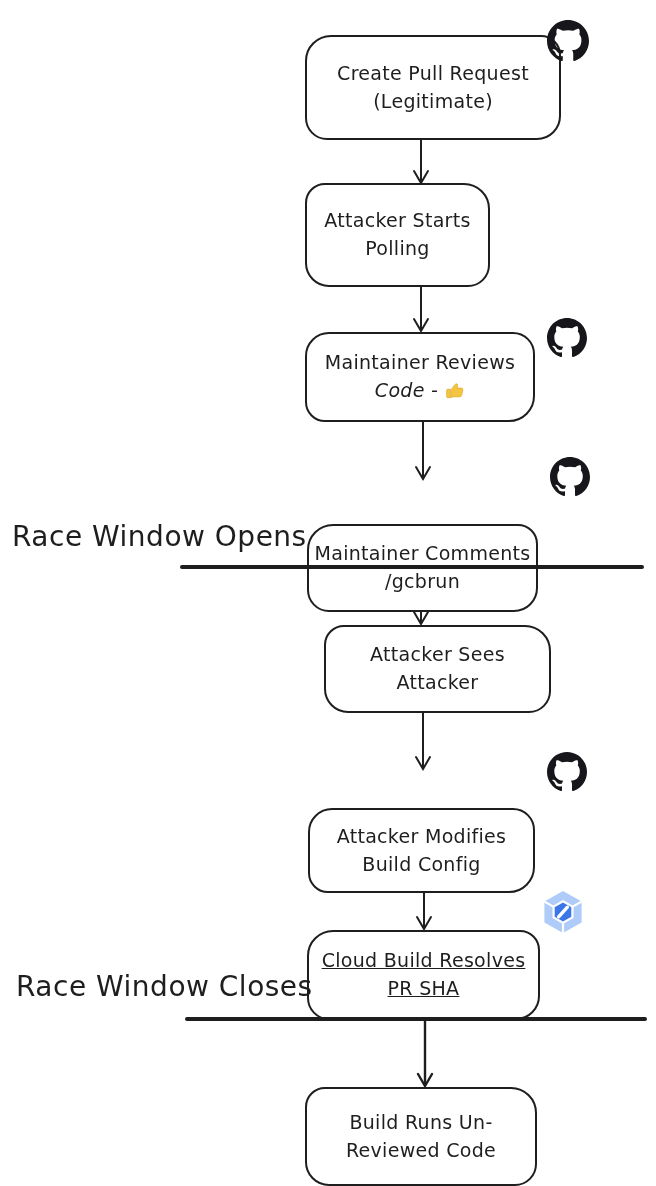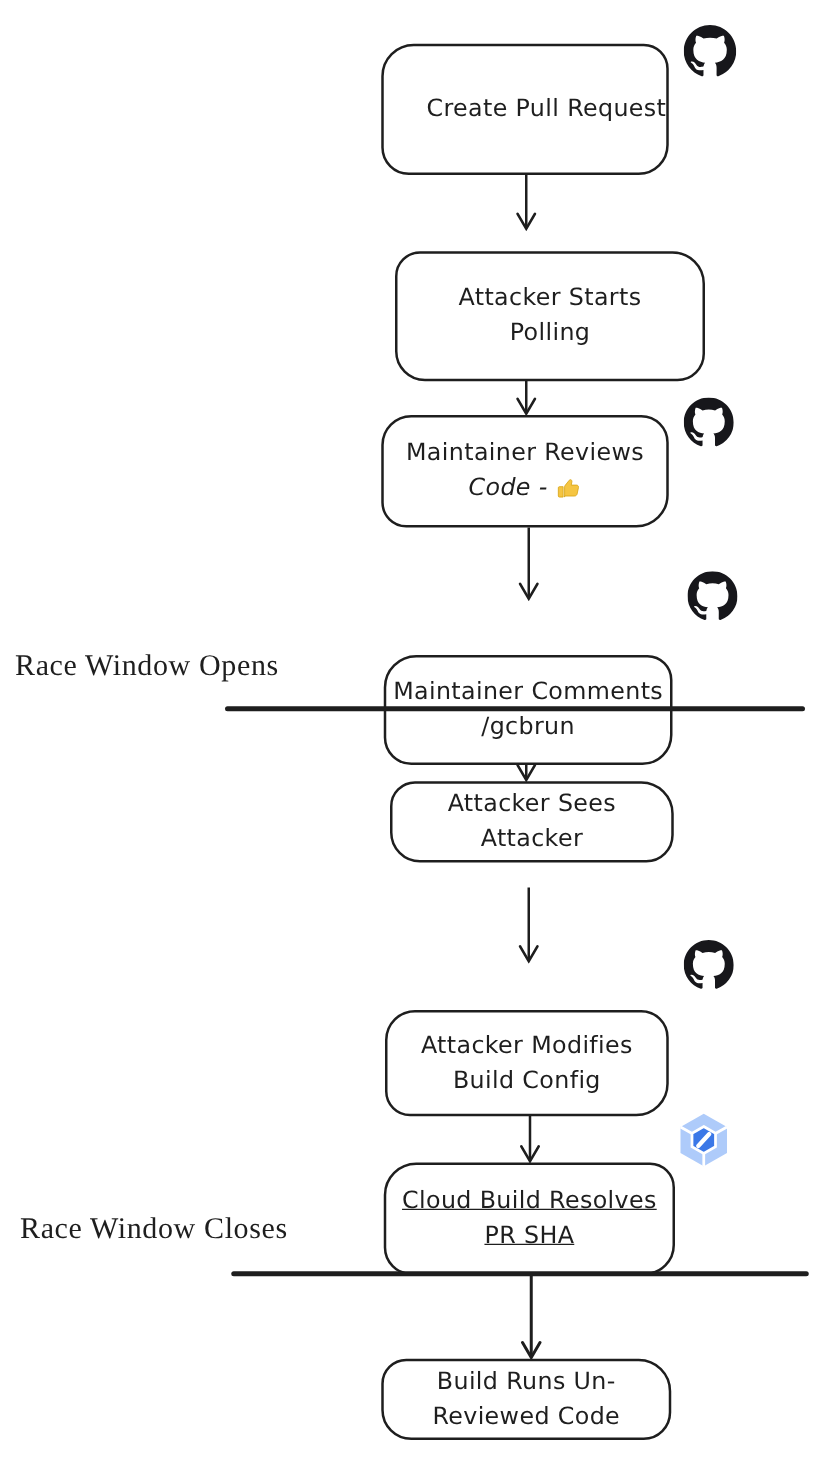--- a/index.html
+++ b/index.html
@@ -30,25 +30,24 @@
   .r1 { border-radius: 26px 20px 24px 22px; }
   .r2 { border-radius: 20px 26px 22px 24px; }
   .r3 { border-radius: 24px 22px 26px 20px; justify-content: center; }
   .node .line { white-space: nowrap; }
   .emoji-row { display: flex; align-items: center; gap: 7px; font-style: italic; }
   .gh-icon { position: absolute; z-index: 3; }
   .cb-icon { position: absolute; z-index: 3; }
   .arrow { position: absolute; z-index: 1; }
   .race-label {
     position: absolute;
-    font-size: 24px;
+    font-size: 28px;
     letter-spacing: 0.5px;
     white-space: nowrap;
     z-index: 2;
-    font-family: Liberation Serif, serif;
   }
   .race-line {
     position: absolute;
     height: 4px;
     background: #1e1e1e;
     border-radius: 2px;
     z-index: 4;
   }
 </style>
 </head>
@@ -73,60 +72,61 @@
     <polygon points="12,1.5 21.3,6.8 21.3,17.2 12,22.5 2.7,17.2 2.7,6.8" fill="#aecbfa"></polygon>
     <g stroke="#ffffff" stroke-width="1.1" fill="none">
       <line x1="2.7" y1="6.8" x2="12" y2="12"></line>
       <line x1="21.3" y1="6.8" x2="12" y2="12"></line>
       <line x1="12" y1="12" x2="12" y2="22.5"></line>
     </g>
     <polygon points="12,6.6 16.7,9.3 16.7,14.7 12,17.4 7.3,14.7 7.3,9.3" fill="#3b78e7" stroke="#ffffff" stroke-width="1.1"></polygon>
     <line x1="9.8" y1="14.4" x2="14.2" y2="9.6" stroke="#ffffff" stroke-width="1.7" stroke-linecap="round"></line>
   </svg>
 
-  <div class="node r1" style="left:305px; top:35px; width:230px; height:105px;align-items:flex-end;">
+  <div class="node r1" style="left:305px; top:35px; width:256px; height:105px;">
     <span class="line">Create Pull Request</span>
+    <span class="line">(Legitimate)</span>
   </div>
 
-  <div class="node r2" style="left:305px; top:201px; width:248px; height:104px;margin-left:11px;">
+  <div class="node r2" style="left:305px; top:183px; width:185px; height:104px;">
     <span class="line">Attacker Starts</span>
     <span class="line">Polling</span>
   </div>
 
   <div class="node r3" style="left:305px; top:332px; width:230px; height:90px;">
     <span class="line">Maintainer Reviews</span>
     <span class="line emoji-row">
       <span>Code -</span>
       <svg width="20" height="20" viewBox="0 0 24 24" aria-label="👍">
         <path fill="#f5c542" stroke="#d9a514" stroke-width="0.8" d="M3 10h3.6v10H3c-.55 0-1-.45-1-1v-8c0-.55.45-1 1-1zm5 10V10.4c0-.6.2-1.2.6-1.7l3.9-4.9c.3-.37.73-.6 1.2-.55.9.1 1.5.95 1.35 1.85l-.65 3.4h5.1c1.2 0 2.1 1.1 1.85 2.27l-1.35 6.3c-.28 1.1-1.28 1.93-2.42 1.93H8z"></path>
       </svg>
     </span>
   </div>
 
   <div class="node r1" style="left:307px; top:480px; width:231px; height:88px;margin-top:44px;">
     <span class="line">Maintainer Comments</span>
     <span class="line">/gcbrun</span>
   </div>
 
-  <div class="node r2" style="left:312px; top:625px; width:227px; height:65px;">
+  <div class="node r2" style="left:324px; top:625px; width:227px; height:88px;">
     <span class="line">Attacker Sees</span>
     <span class="line">Attacker</span>
   </div>
 
   <div class="node r3" style="left:308px; top:770px; width:227px; height:85px;margin-top:38px;">
     <span class="line">Attacker Modifies</span>
     <span class="line">Build Config</span>
   </div>
 
   <div class="node r1" style="left:307px; top:930px; width:233px; height:90px;text-decoration:underline;">
     <span class="line">Cloud Build Resolves</span>
     <span class="line">PR SHA</span>
   </div>
 
-  <div class="node r2" style="left:305px; top:1087px; width:232px; height:65px;">
+  <div class="node r2" style="left:305px; top:1087px; width:232px; height:99px;">
     <span class="line">Build Runs Un-</span>
     <span class="line">Reviewed Code</span>
   </div>
 
   <svg class="arrow" style="left:409px; top:138px;" width="24" height="47" viewBox="0 0 24 47">
     <g stroke="#1e1e1e" stroke-width="2" fill="none" stroke-linecap="round">
       <line x1="12" y1="0" x2="12" y2="44"></line>
         <path d="M5 33 L12 45 L19 33"></path>
     </g>
   </svg>

